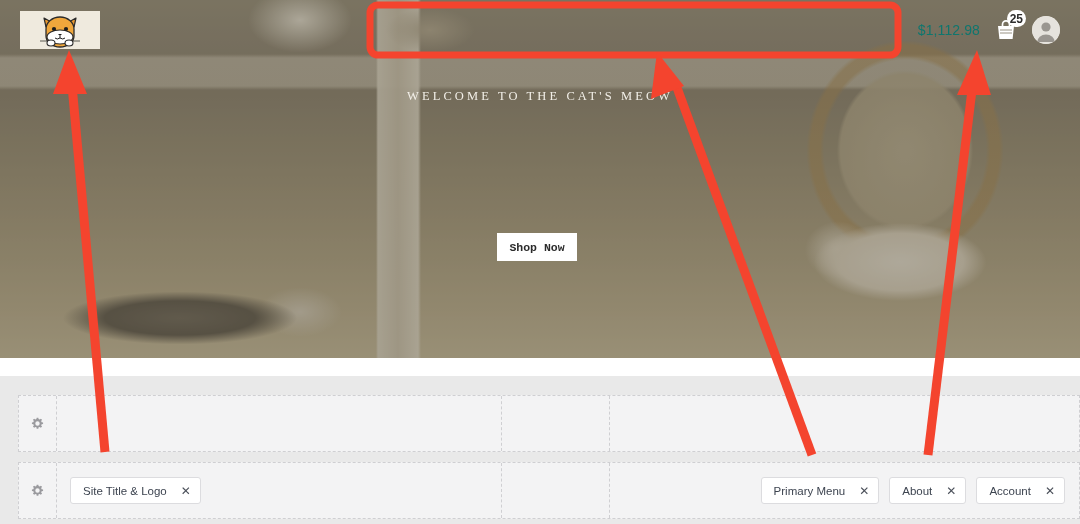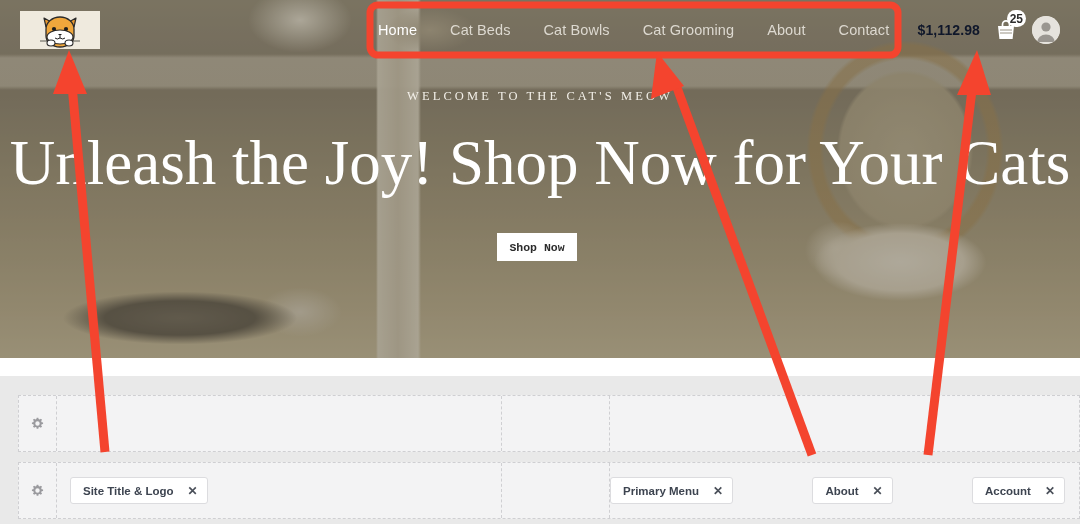--- a/index.html
+++ b/index.html
@@ -81,21 +81,21 @@
     white-space: nowrap;
     text-decoration: none;
   }
   .nav-link.active { color: #ffffff; }
 
   .cart-area {
     position: absolute; right: 20px; top: 0; height: 60px;
     display: flex; align-items: center; gap: 13px;
   }
   .cart-total {
-    color: #0f172a; font-size: 14px; font-weight: bold;
+    color: #0f766e; font-size: 14px; font-weight: normal;
     letter-spacing: .1px;
   }
   .bag-wrap { position: relative; width: 26px; height: 26px; }
   .bag-badge {
     position: absolute; right: -7px; top: -7px;
     min-width: 17px; height: 17px; border-radius: 9px;
     background: #ffffff; color: #2d2d2d;
     font-size: 12px; font-weight: bold;
     display: flex; align-items: center; justify-content: center;
     padding: 0 3px;
@@ -158,35 +158,34 @@
   .gear-cell {
     width: 38px; height: 100%;
     border-right: 1px dashed #cfcfd2;
     display: flex; align-items: center; justify-content: center;
     flex: none;
   }
   .col-a { width: 445px; height: 100%; border-right: 1px dashed #cfcfd2;
            display: flex; align-items: center; padding-left: 13px; flex: none; }
   .col-b { width: 108px; height: 100%; border-right: 1px dashed #cfcfd2; flex: none; }
   .col-c { flex: 1; height: 100%; display: flex; align-items: center;
-           justify-content: space-between; gap: 10px; padding-right: 14px; }
+           justify-content: flex-end; gap: 10px; padding-right: 14px; }
 
   .chip {
     height: 27px;
     background: #ffffff;
     border: 1px solid #dcdcdf;
     border-radius: 3px;
     display: inline-flex; align-items: center;
     padding: 0 9px 0 12px;
     gap: 14px;
     font-size: 11.5px;
     color: #3d4450;
     white-space: nowrap;
     cursor: pointer;
-    font-weight: bold;
   }
   .chip-x {
     font-size: 12px; color: #4a4f59; line-height: 1;
     cursor: pointer;
   }
 
   
   .annot { position: absolute; inset: 0; z-index: 20; pointer-events: none; }
 </style>
 </head>
@@ -210,28 +209,20 @@
         <ellipse cx="28" cy="22" rx="13" ry="7" fill="#ffffff" stroke="#2b2b2b" stroke-width="1.2"></ellipse>
         <circle cx="22" cy="14" r="2.1" fill="#1d1d1d"></circle>
         <circle cx="34" cy="14" r="2.1" fill="#1d1d1d"></circle>
         <path d="M26 19 L30 19 L28 21 Z" fill="#1d1d1d"></path>
         <path d="M28 21 L28 23 M28 23 q-3 2 -5 0 M28 23 q3 2 5 0" stroke="#1d1d1d" stroke-width="1" fill="none"></path>
         <ellipse cx="19" cy="28" rx="4" ry="3" fill="#ffffff" stroke="#2b2b2b" stroke-width="1.1"></ellipse>
         <ellipse cx="37" cy="28" rx="4" ry="3" fill="#ffffff" stroke="#2b2b2b" stroke-width="1.1"></ellipse>
       </svg>
     </div>
 
-    <nav class="nav">
-      <a class="nav-link active" href="#">Home</a>
-      <a class="nav-link" href="#">Cat Beds</a>
-      <a class="nav-link" href="#">Cat Bowls</a>
-      <a class="nav-link" href="#">Cat Grooming</a>
-      <a class="nav-link" href="#">About</a>
-      <a class="nav-link" href="#">Contact</a>
-    </nav>
 
     <div class="cart-area">
       <span class="cart-total">$1,112.98</span>
 
       <span class="bag-wrap">
         <svg width="26" height="26" viewBox="0 0 26 26">
           <path d="M5 9 h16 l-1.4 13 h-13.2 Z" fill="#ffffff"></path>
           <path d="M9.5 10 V7.4 a3.5 3.5 0 0 1 7 0 V10" stroke="#ffffff" stroke-width="1.7" fill="none"></path>
           <path d="M7 13 h12 M7 16 h12" stroke="#9a9384" stroke-width="1" fill="none"></path>
         </svg>
@@ -242,21 +233,20 @@
         <svg width="28" height="28" viewBox="0 0 28 28">
           <circle cx="14" cy="14" r="14" fill="#e6e3dd"></circle>
           <circle cx="14" cy="11" r="4.6" fill="#9a9690"></circle>
           <path d="M5.2 26 a8.8 7.6 0 0 1 17.6 0 Z" fill="#9a9690"></path>
         </svg>
       </span>
     </div>
   </div>
 
   <div class="eyebrow">WELCOME TO THE CAT'S MEOW</div>
-  <h1 class="headline">Unleash the Joy! Shop Now for Your Cats</h1>
   <button class="shop-btn">Shop Now</button>
 
   <div class="editor">
 
     <div class="editor-row row-1">
       <div class="gear-cell">
         <svg width="13" height="13" viewBox="0 0 20 20">
           <path d="M10 6.6 a3.4 3.4 0 1 0 0 6.8 a3.4 3.4 0 1 0 0-6.8 Z M8.7 1 h2.6 l.35 2.2 1.7 .72 1.8-1.35 1.85 1.85 -1.35 1.8 .72 1.7 2.2 .35 v2.6 l-2.2 .35 -.72 1.7 1.35 1.8 -1.85 1.85 -1.8-1.35 -1.7 .72 -.35 2.2 h-2.6 l-.35-2.2 -1.7-.72 -1.8 1.35 -1.85-1.85 1.35-1.8 -.72-1.7 -2.2-.35 v-2.6 l2.2-.35 .72-1.7 -1.35-1.8 1.85-1.85 1.8 1.35 1.7-.72 Z" fill="#9a9a9e" fill-rule="evenodd"></path>
         </svg>
       </div>

